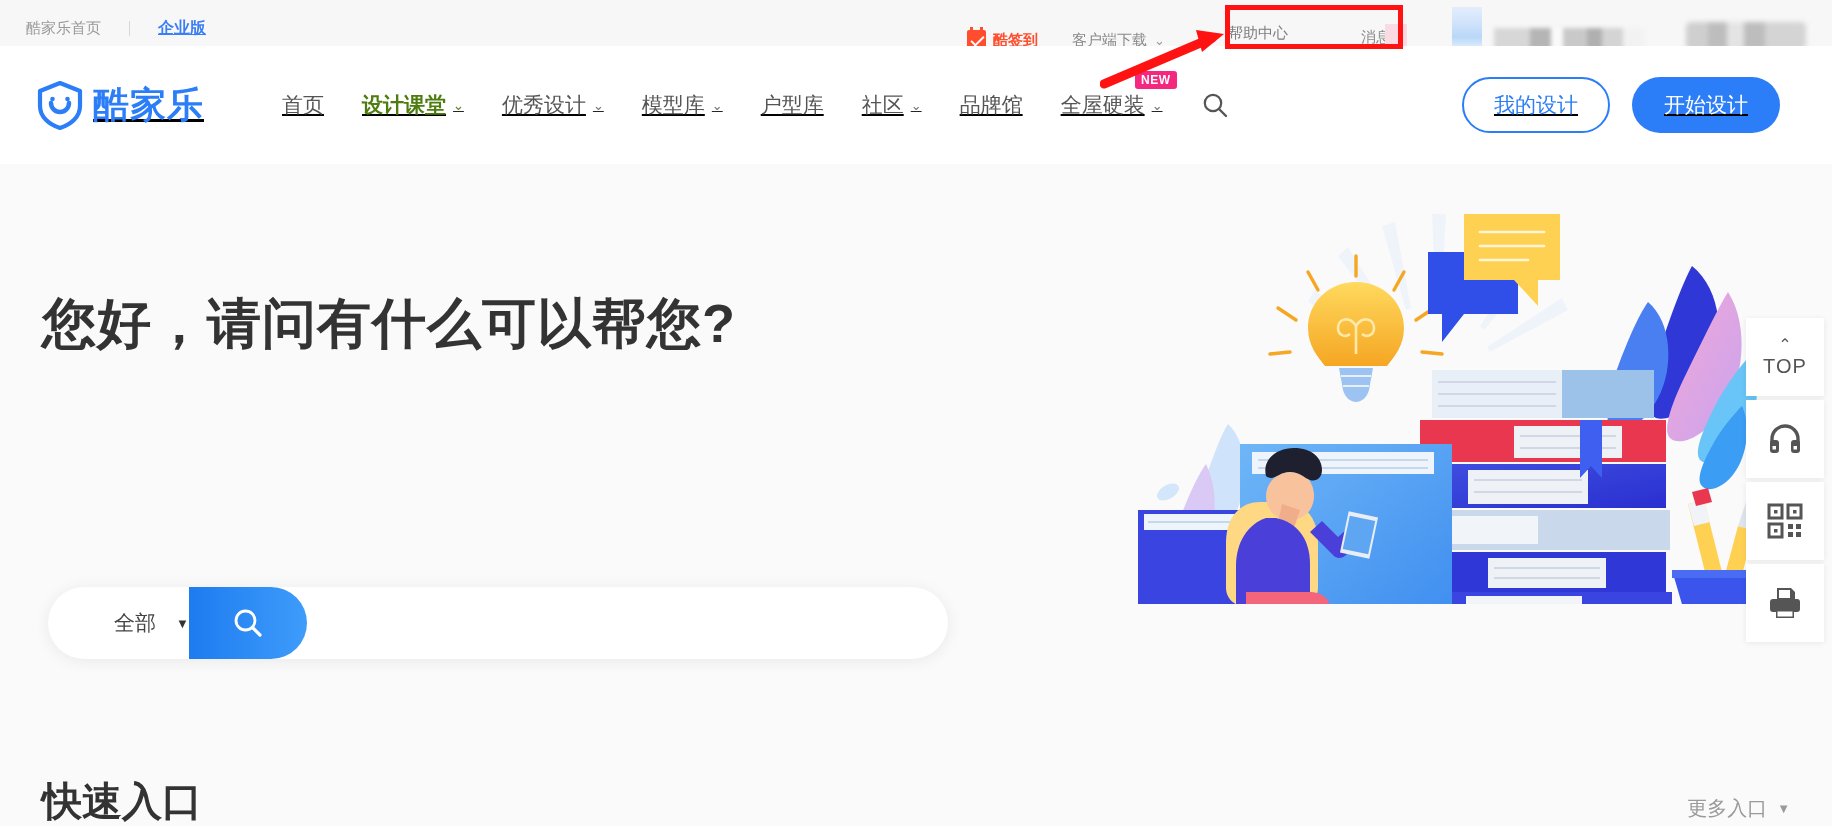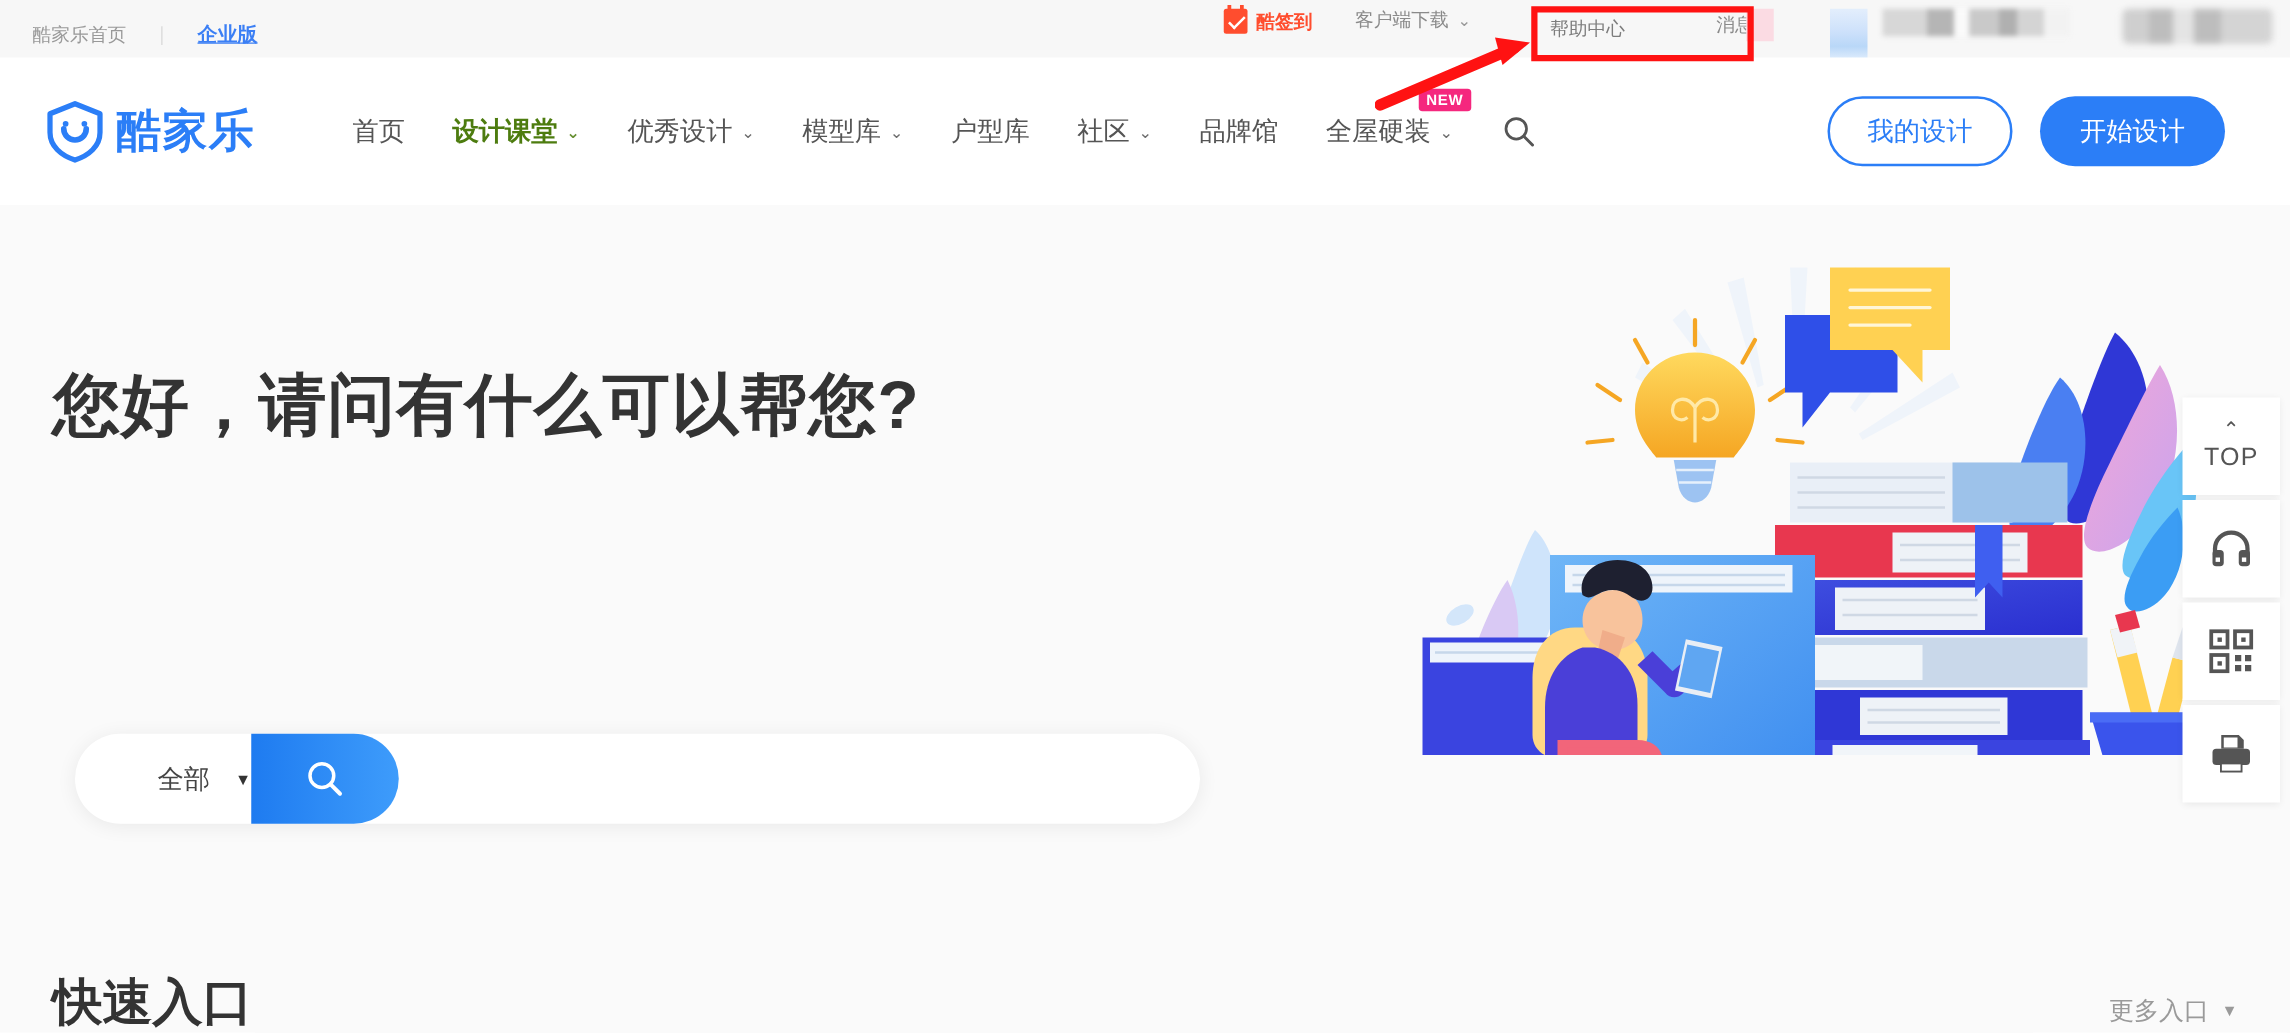--- a/index.html
+++ b/index.html
@@ -15,21 +15,21 @@
   .topbar {
     position: absolute; left: 0; top: 0; width: 1832px; height: 58px;
     background: #f7f7f7;
     border-bottom: 1px solid #ededed;
     display: flex; align-items: center;
   }
   .topbar-left { display: flex; align-items: center; padding-left: 26px; }
   .tb-home { font-size: 15px; color: #999; }
   .tb-sep { width: 1px; height: 15px; background: #d8d8d8; margin: 0 28px; }
   .tb-ent { font-size: 16px; color: #3b7ff5; font-weight: bold; text-decoration: underline; }
-  .topbar-right { margin-left: auto; display: flex; align-items: flex-start; padding-right: 14px; }
+  .topbar-right { margin-left: auto; display: flex; align-items: flex-end; padding-right: 26px; }
   .tb-item { font-size: 15px; color: #8a8a8a; display: flex; align-items: center; }
   .tb-checkin { color: #ff4d2e; font-weight: bold; margin-right: 34px; display: flex; align-items: center; }
   .checkin-ico {
     width: 19px; height: 20px; background: #ff4d2e; border-radius: 2px;
     margin-right: 7px; position: relative;
   }
   .checkin-ico::before {
     content: ""; position: absolute; left: 3.5px; top: 5.5px;
     width: 11px; height: 5px; border-left: 2.2px solid #fff; border-bottom: 2.2px solid #fff;
     transform: rotate(-45deg);
@@ -61,20 +61,21 @@
       linear-gradient(90deg,#cfcfcf 0 18%, #bdbdbd 18% 34%, #e4e4e4 34% 48%,
       #bdbdbd 48% 66%, #d4d4d4 66% 100%);
     filter: blur(2.4px);
   }
 
   
   .nav {
     position: absolute; left: 0; top: 46px; width: 1832px; height: 118px;
     background: #fff; display: flex; align-items: center;
     box-shadow: 0 1px 0 #f0f0f0;
+    text-decoration: underline;
   }
   .logo { display: flex; align-items: center; margin-left: 34px; }
   .logo svg { display: block; }
   .logo-text {
     font-size: 36px; font-weight: bold; color: #2b7ef7; margin-left: 7px;
     letter-spacing: 1px;
   }
   .nav-items { display: flex; align-items: center; margin-left: 78px; }
   .nav-item {
     font-size: 21px; color: #555; margin-right: 38px;
@@ -99,21 +100,21 @@
   }
 
   
   .content { position: absolute; left: 0; top: 164px; width: 1832px; height: 662px; background: #fafafa; }
   .hero { position: relative; height: 470px; }
   .hero-title {
     position: absolute; left: 42px; top: 124px;
     font-size: 54px; font-weight: bold; color: #333; letter-spacing: 1px;
   }
   .searchbox {
-    position: absolute; left: 60px; top: 423px;
+    position: absolute; left: 48px; top: 423px;
     width: 900px; height: 72px; background: #fff; border-radius: 40px;
     box-shadow: 0 2px 16px rgba(0,0,0,.07); display: flex; align-items: center;
   }
   .sb-cat {
     font-size: 21px; color: #444; margin-left: 66px; display: flex; align-items: center;
   }
   .sb-cat .tri { margin-left: 20px; font-size: 13px; color: #333; }
   .sb-input {
     flex: 1; border: none; outline: none; background: transparent;
     font-size: 21px; color: #333; margin-left: 22px;

